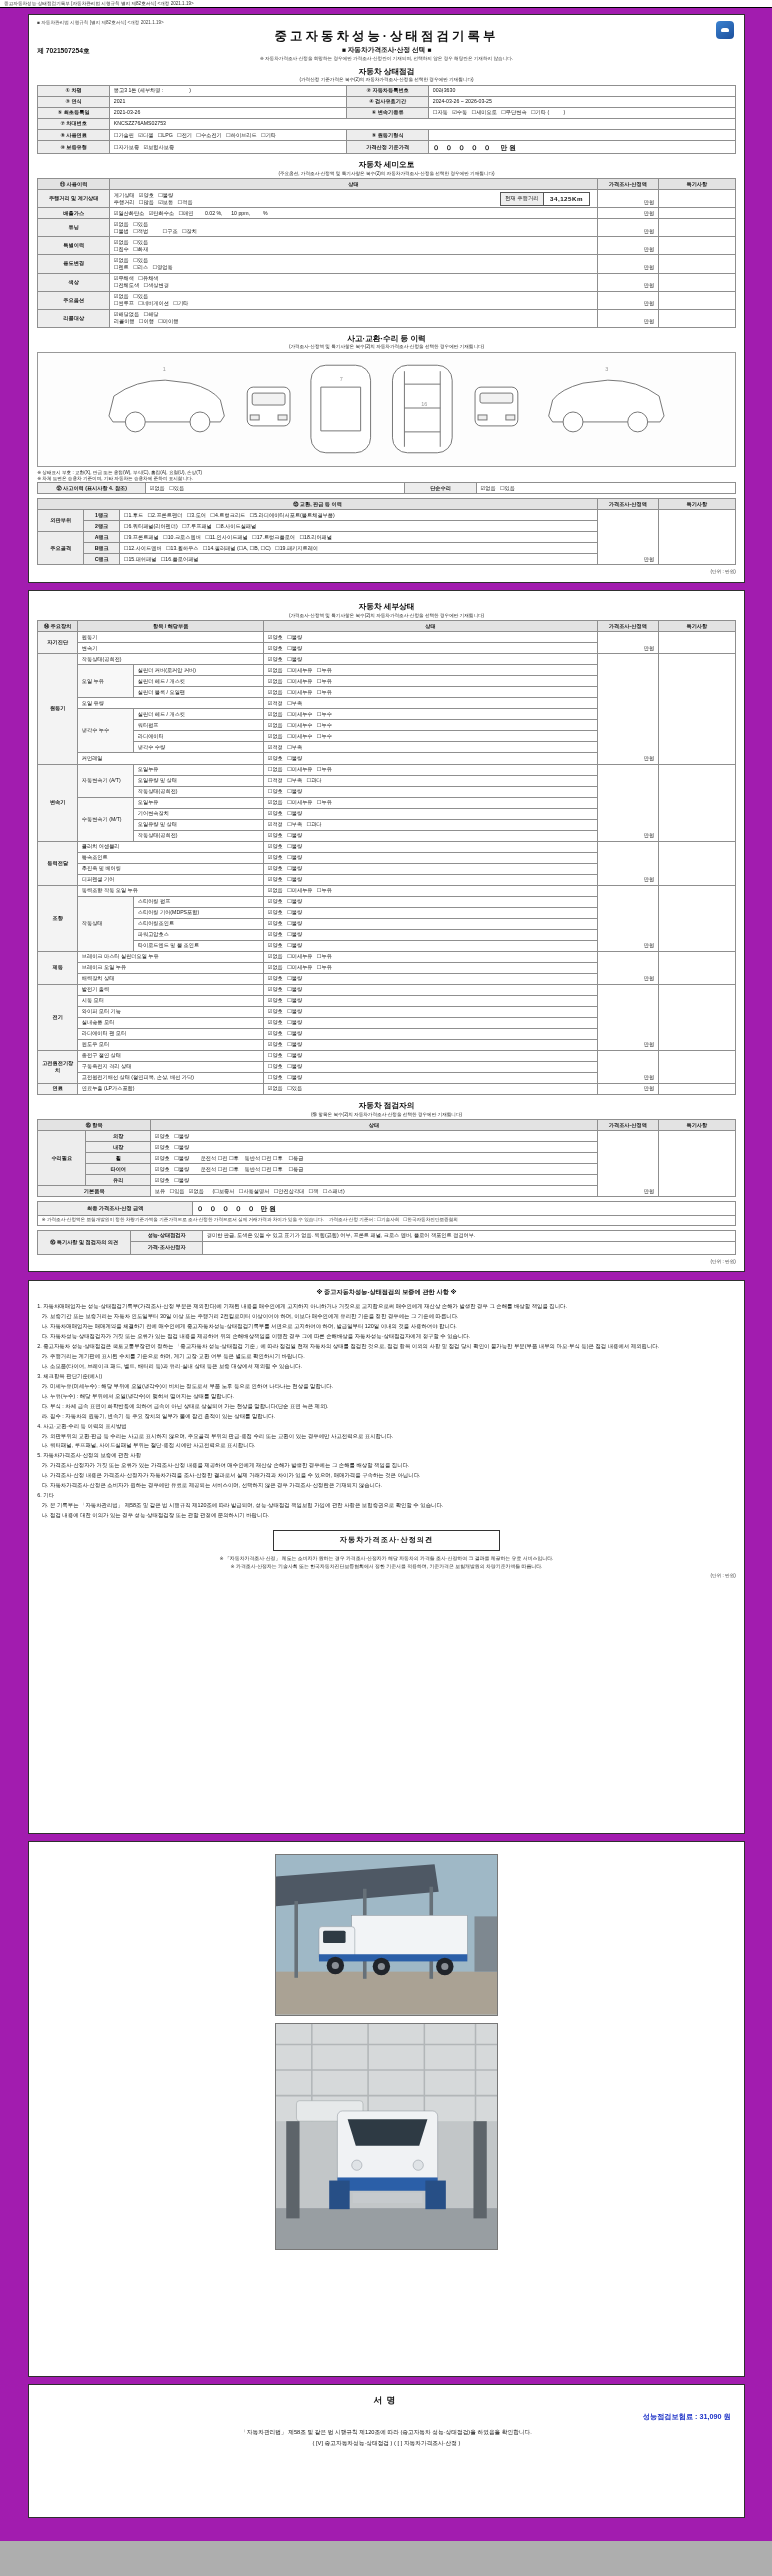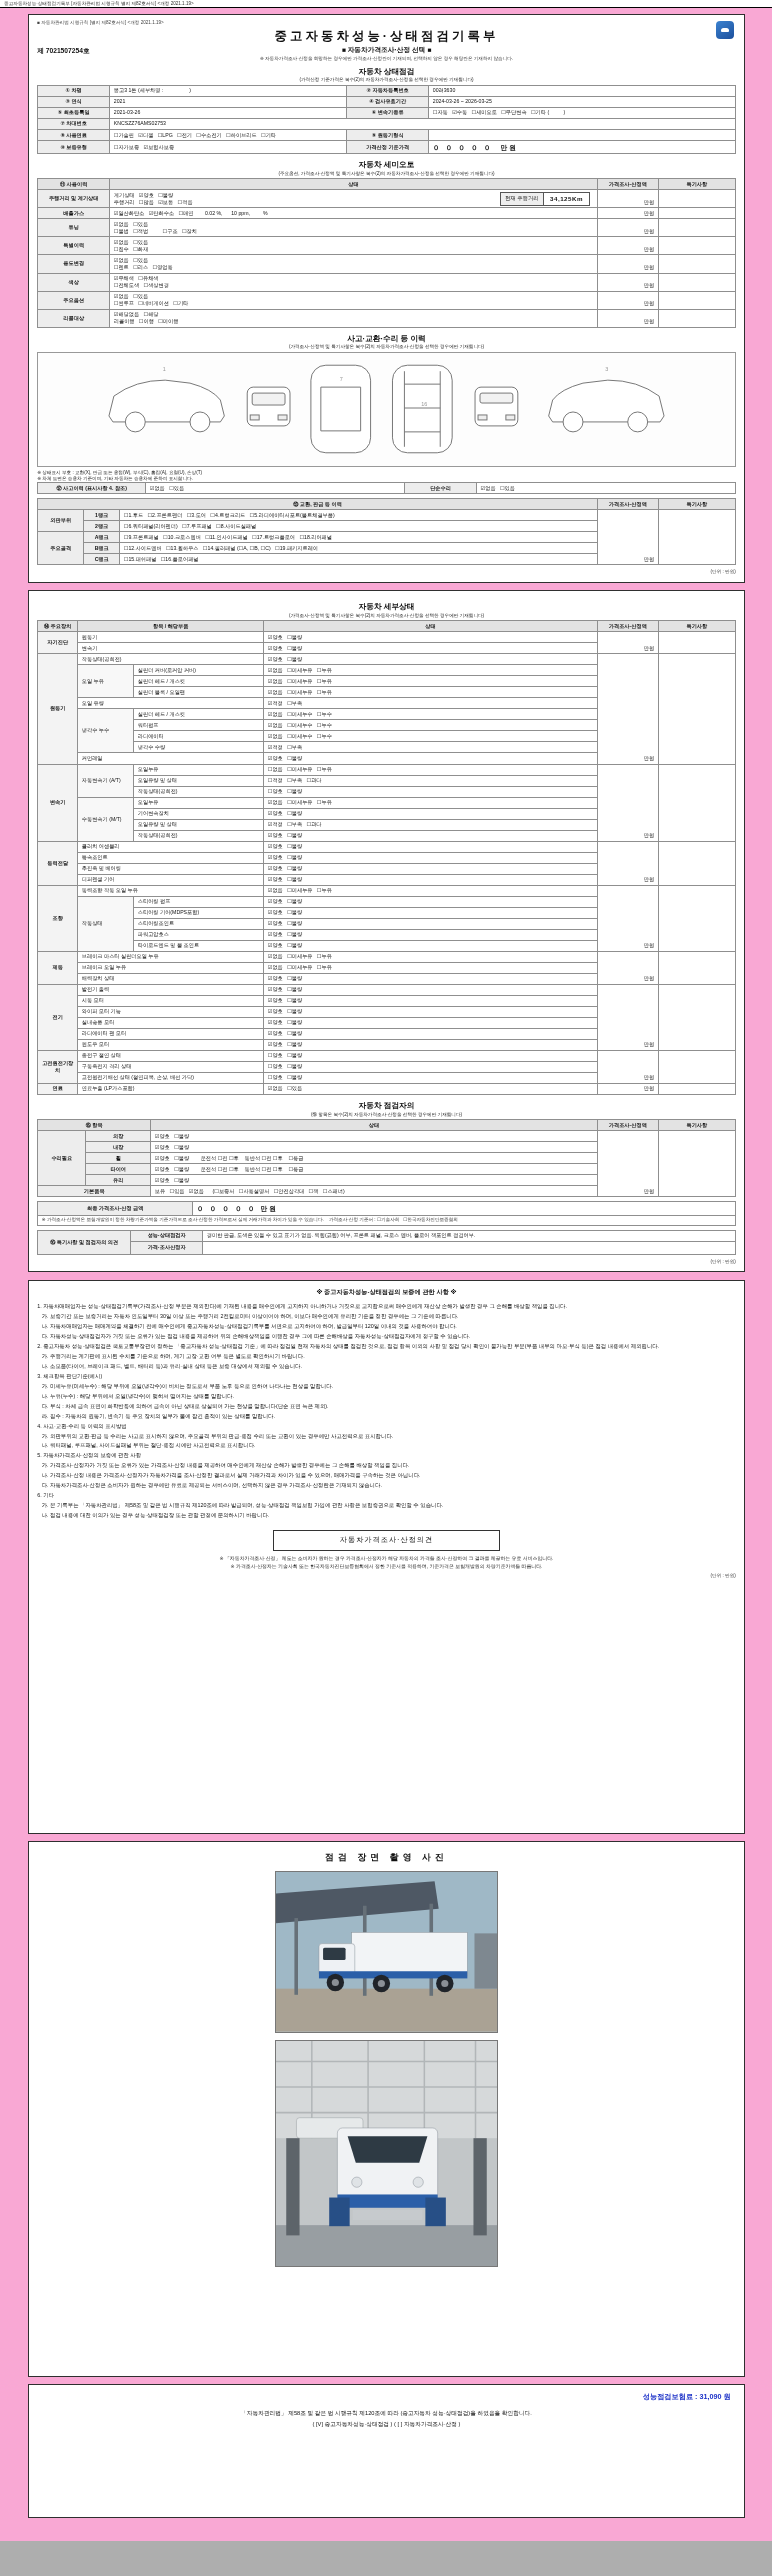--- a/index.html
+++ b/index.html
@@ -1,20 +1,20 @@
 <!DOCTYPE html>
 <html lang="ko" style="font-size:8.2px"><head>
 <meta charset="utf-8">
 <style>
   *{box-sizing:border-box}
   html,body{margin:0;padding:0}
   body{background:#aeaeae;font-family:"Liberation Sans","DejaVu Sans",sans-serif;color:#111;width:773px}
   .sheet{width:773px;min-height:2576px;position:relative}
   .topstrip{background:#fff;font-size:4.6px;color:#333;padding:1px 4.1px;border-bottom:1.5px solid #000}
-  .outer{padding:6.2px 28px 15.5px;background:#f9a8d4}
+  .outer{padding:6.2px 28px 15.5px;background:#a21caf}
   .panel{background:#fff;border:0.5px solid #2f2f2f;margin-bottom:7.2px;padding:5.2px 8.2px 7.2px;position:relative}
   
   .hdr{position:relative;text-align:center;padding-top:2.1px;margin-bottom:3.1px}
   .hdr-left{position:absolute;left:0;top:0;font-size:4.6px;color:#444;text-align:left}
   .hdr-logo{position:absolute;right:2.1px;top:1px;width:17.5px;height:17.5px;border-radius:4.1px;
     background:linear-gradient(145deg,#3b82d0,#1c4f9c);display:flex;align-items:center;justify-content:center}
   .hdr-logo .logo-dot{width:8.2px;height:4.6px;background:#fff;border-radius:2.6px 2.6px 1px 1px;display:block}
   h1{font-size:12.4px;margin:5.2px 0 1px;letter-spacing:3.1px;font-weight:bold}
   .hdr-sub{font-size:6.7px;font-weight:bold;margin-bottom:1px}
   .hdr-note{font-size:4.6px;color:#333}
@@ -41,21 +41,21 @@
   .odo .odol{background:#eee;padding:1.5px 4.1px;border-right:0.5px solid #555}
   .odo b{padding:1.5px 6.2px;font-size:6.2px;letter-spacing:0.5px}
   .legend{font-size:4.6px;color:#222;margin:1px 0}
   .diagram-wrap{border:0.5px solid #999;margin:2.1px 0 3.1px;padding:3.1px;background:#fdfdfd;text-align:center}
   .bigv{font-size:6.7px;font-weight:bold;letter-spacing:2.1px}
   .smallnote{font-size:4.6px;color:#333}
   
   .notice-sub{text-align:center;font-weight:bold;font-size:6.2px;margin:2.1px 0 5.2px}
   .notice-body{font-size:5.4px;line-height:1.75;white-space:pre-wrap}
   .notice-body .ni{margin-bottom:0.5px}
-  .opinion-box{width:227px;margin:9.3px auto 4.1px;border:1px solid #333;text-align:center;font-weight:normal;
+  .opinion-box{width:227px;margin:9.3px auto 4.1px;border:1px solid #333;text-align:center;font-weight:bold;
     font-size:7.2px;padding:4.6px 3.1px;letter-spacing:1px}
   .opinion-lines{font-size:4.9px;color:#222;text-align:center;line-height:1.6}
   
   .photo{width:223px;margin:7.2px auto;border:0.5px solid #777;background:#ddd;line-height:0}
   .photo svg{width:100%;height:auto}
   
   .premium{color:#1d32c8;font-weight:bold;font-size:7.2px;text-align:right;margin:2.1px 5.2px 7.2px 0}
   .sign-line{text-align:center;font-size:5.7px;margin:3.1px 0}
   .p3{min-height:554px}
   .p4{min-height:536px}
@@ -579,21 +579,20 @@
         <span>자동차가격조사·산정의견</span>
       </div>
       <div class="opinion-lines">
           <div>※ 「자동차가격조사·산정」 제도는 소비자가 원하는 경우 가격조사·산정자가 해당 자동차의 가격을 조사·산정하여 그 결과를 제공하는 유료 서비스입니다.</div>
           <div>※ 가격조사·산정자는 기술사회 또는 한국자동차진단보증협회에서 정한 기준서를 적용하며, 기준가격은 보험개발원의 차량기준가액을 따릅니다.</div>
         </div>
       <div class="unit-note">(단위 : 만원)</div>
     </div>
 
     <div class="panel p4">
-      <h2 class="big-title">점검 장면 촬영 사진</h2>
 
       <div class="photo">
         <svg viewBox="0 0 432 312">
           <rect width="432" height="312" fill="#9fb8c6"></rect>
           <rect y="228" width="432" height="84" fill="#aaa294"></rect>
           <polygon points="0,42 310,18 318,72 0,100" fill="#4e5864"></polygon>
           <rect x="36" y="90" width="7" height="150" fill="#667078"></rect>
           <rect x="170" y="66" width="7" height="176" fill="#667078"></rect>
           <rect x="300" y="62" width="7" height="180" fill="#667078"></rect>
           <rect x="148" y="118" width="226" height="86" fill="#f2f4f6" stroke="#8a939b"></rect>
@@ -633,20 +632,21 @@
           <rect x="104" y="306" width="40" height="56" fill="#274f86"></rect>
           <rect x="292" y="306" width="40" height="56" fill="#274f86"></rect>
           <rect x="150" y="330" width="136" height="20" fill="#c6cacd"></rect>
           <circle cx="158" cy="276" r="10" fill="#dfe3e6" stroke="#8a939b"></circle>
           <circle cx="278" cy="276" r="10" fill="#dfe3e6" stroke="#8a939b"></circle>
         </svg>
       </div>
     </div>
 
     <div class="panel p5">
+      <h2 class="big-title">서명</h2>
       <div class="premium">성능점검보험료 : 31,090 원</div>
       <div class="sign-line">「자동차관리법」 제58조 및 같은 법 시행규칙 제120조에 따라 (중고자동차 성능·상태점검)을 하였음을 확인합니다.</div>
       <div class="sign-line">( [V] 중고자동차성능·상태점검 )      ( [  ] 자동차가격조사·산정 )</div>
     </div>
 
   </div>
 </div>
 
 
 </body></html>

